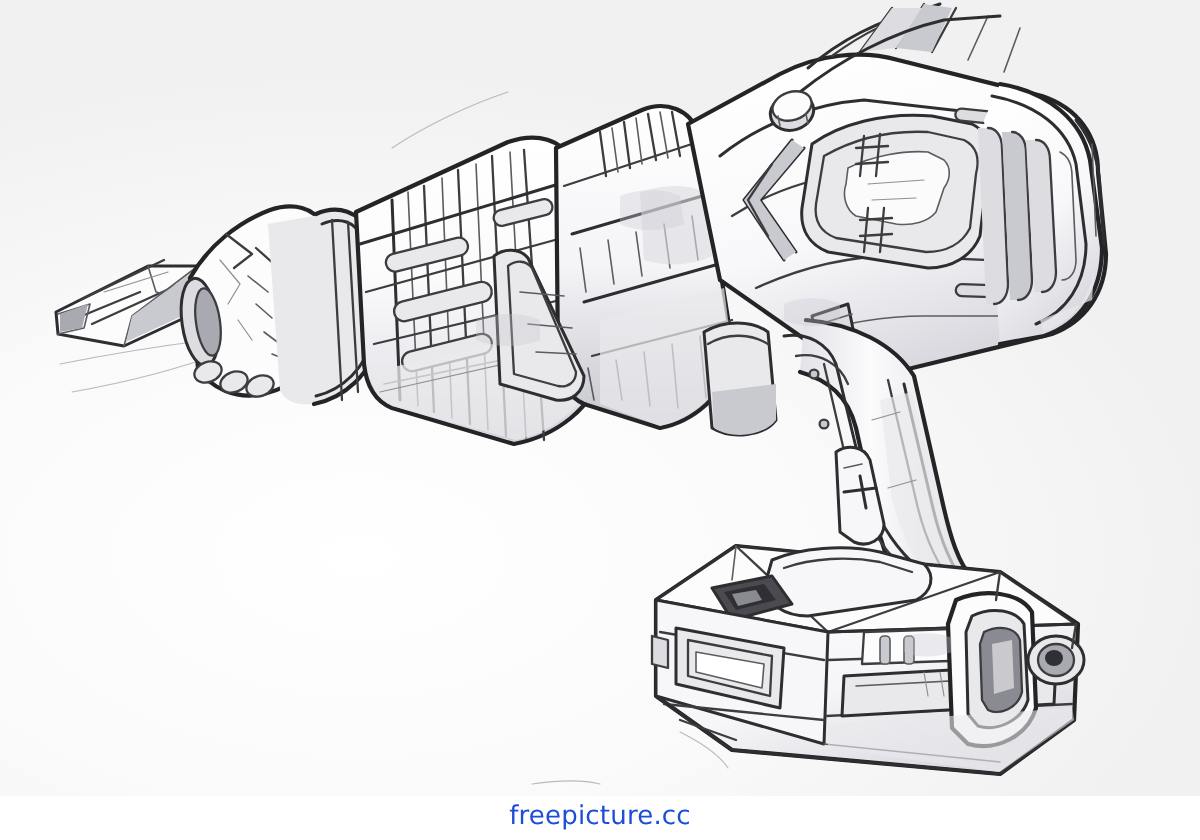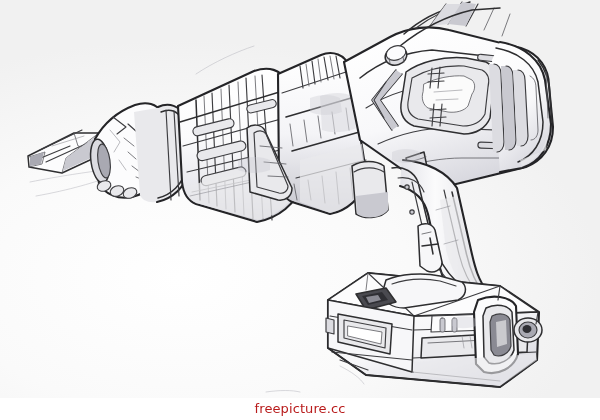--- a/index.html
+++ b/index.html
@@ -45,21 +45,21 @@
   #watermark {
     position: absolute;
     left: 0;
     top: 398px;
     width: 600px;
     height: 22px;
     line-height: 22px;
     text-align: center;
     font-family: "DejaVu Sans", sans-serif;
     font-size: 13px;
-    color: #b91c1c;
+    color: #1d4ed8;
     letter-spacing: 0.1px;
     user-select: none;
   }
   
   .ink      { fill: none; stroke: #2e2e30; stroke-width: 1.5; stroke-linejoin: round; stroke-linecap: round; }
   .ink-h    { fill: none; stroke: #242427; stroke-width: 2.1; stroke-linejoin: round; stroke-linecap: round; }
   .ink-m    { fill: none; stroke: #3d3d40; stroke-width: 1.15; stroke-linejoin: round; stroke-linecap: round; }
   .ink-l    { fill: none; stroke: #5b5b60; stroke-width: 0.8;  stroke-linejoin: round; stroke-linecap: round; }
   .ink-xl   { fill: none; stroke: #8f8f96; stroke-width: 0.6;  stroke-linejoin: round; stroke-linecap: round; }
   .ghost    { fill: none; stroke: #b9b9c0; stroke-width: 0.55; stroke-linecap: round; }

